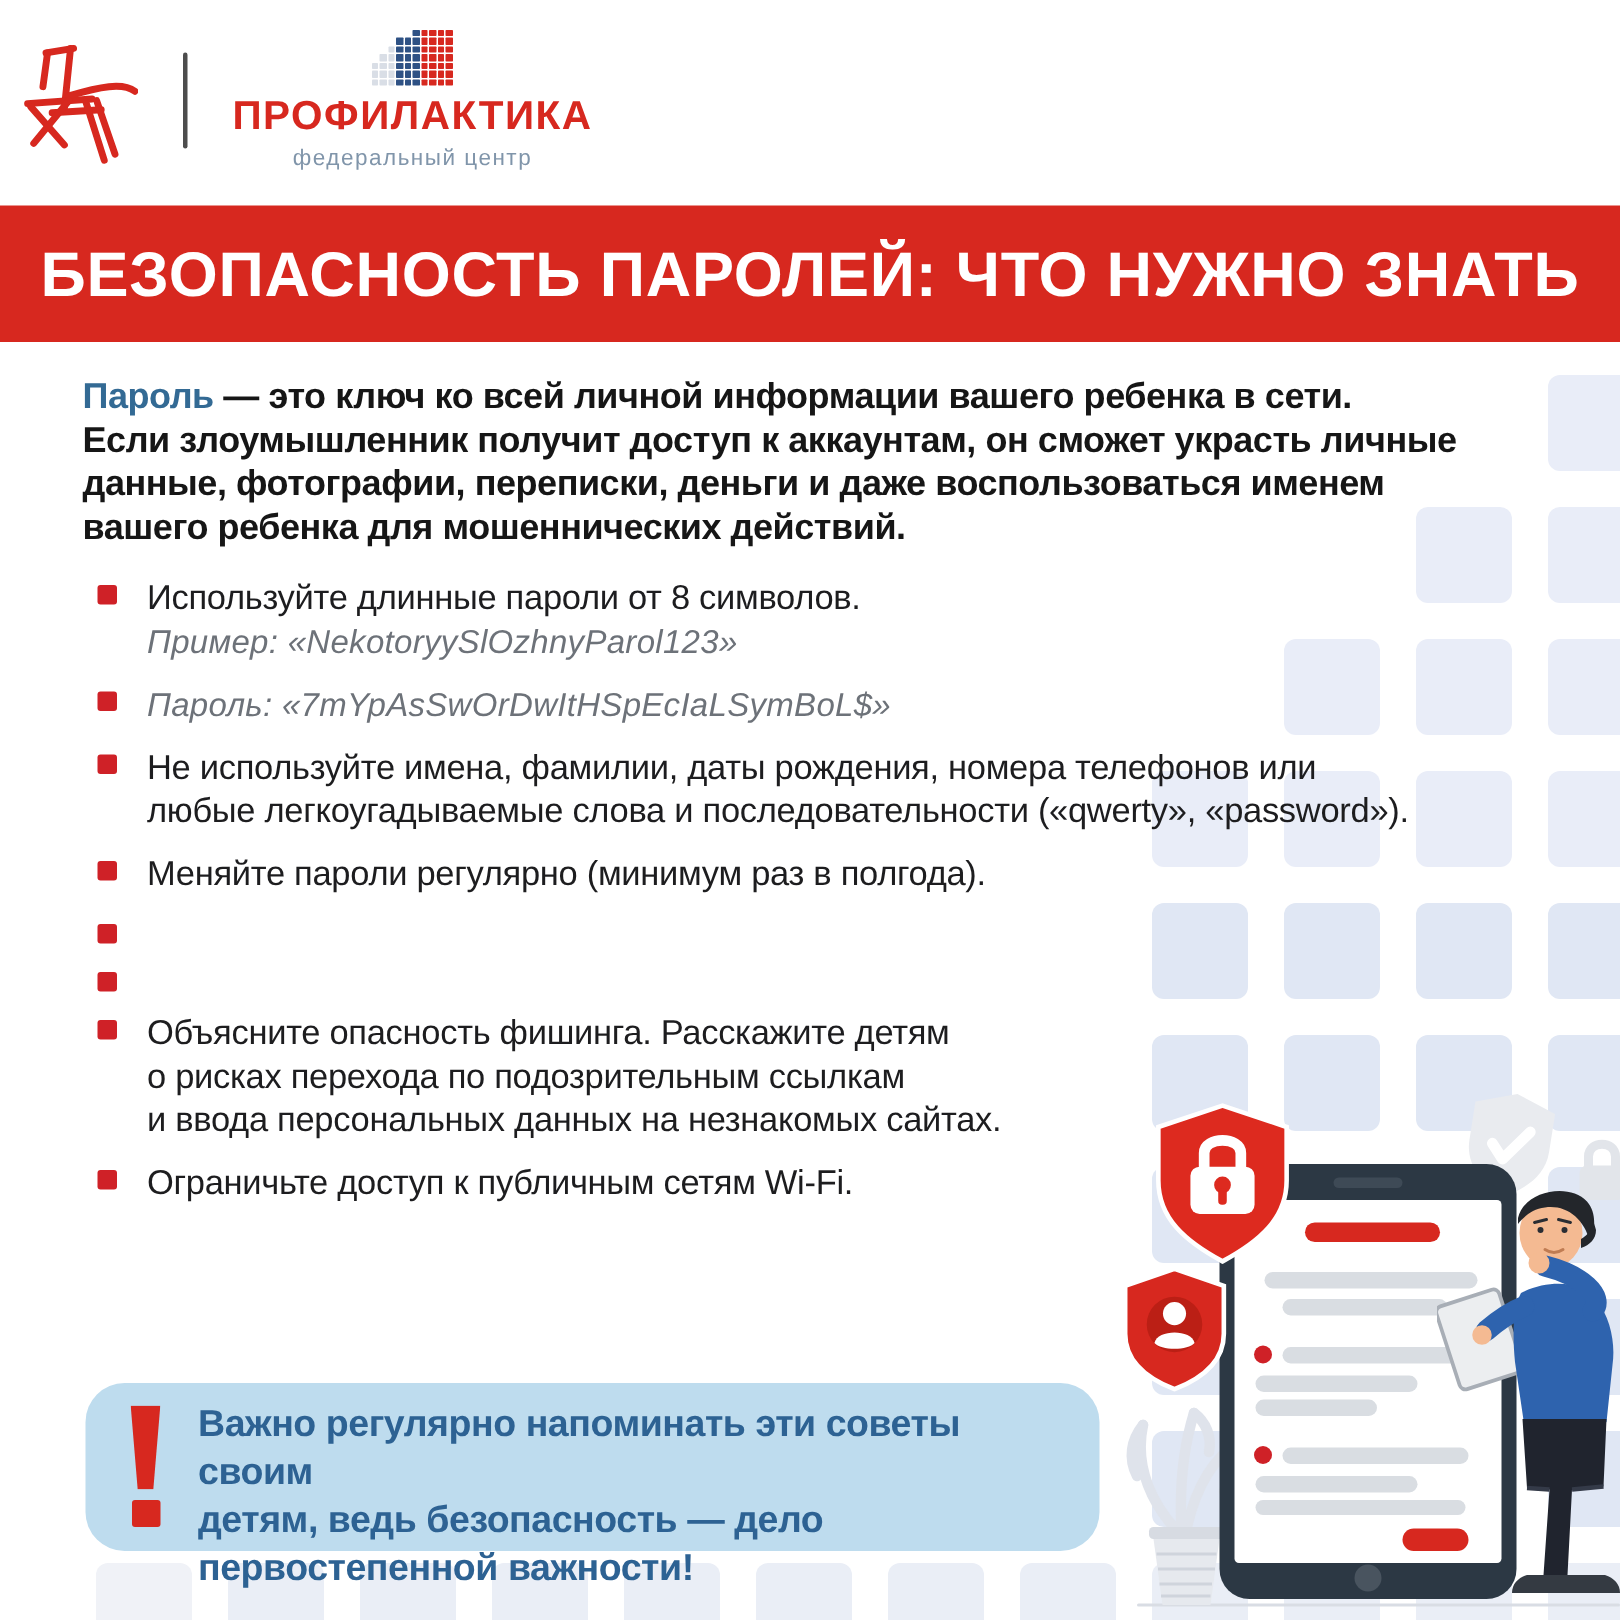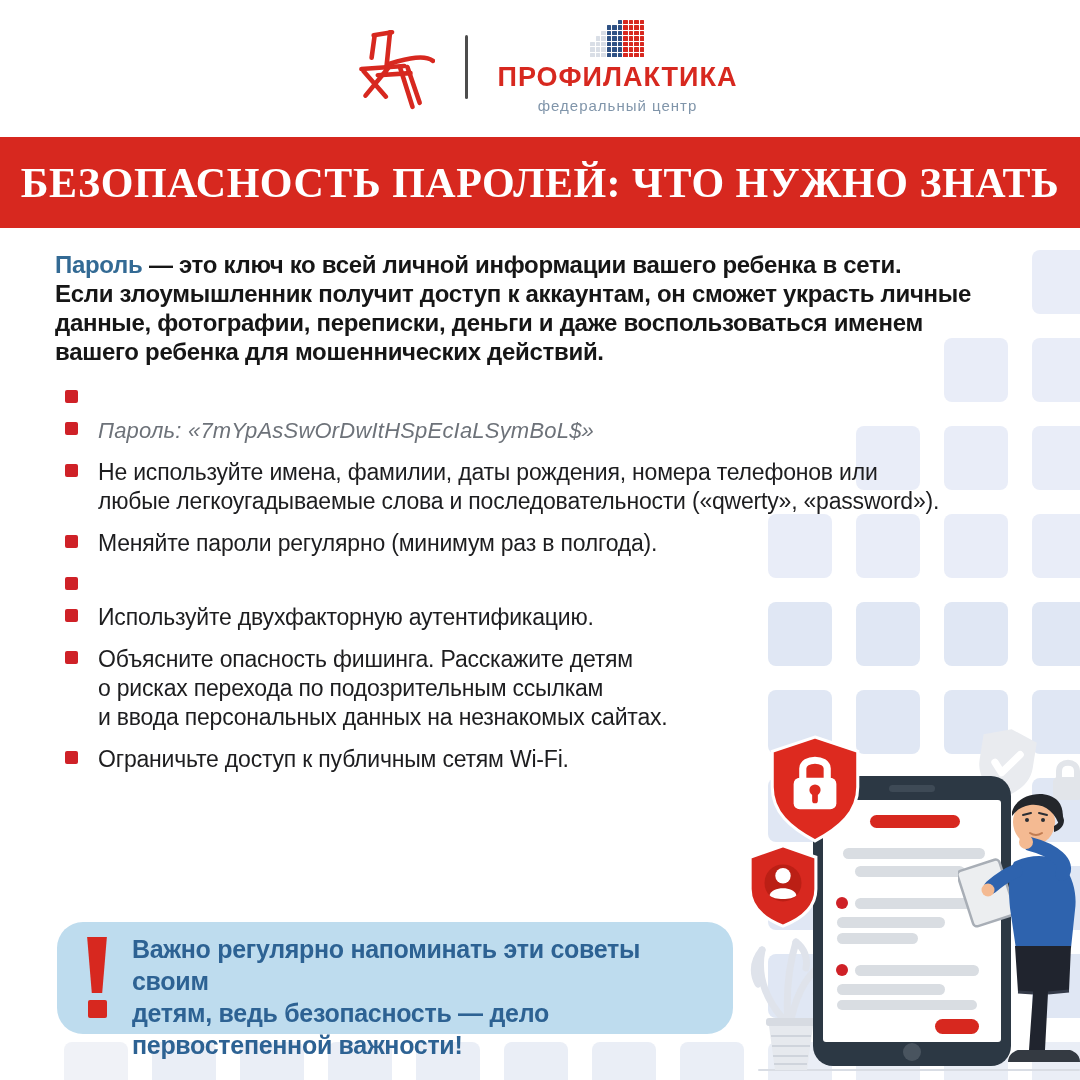--- a/index.html
+++ b/index.html
@@ -6,31 +6,31 @@
   body{
     width:1080px;height:1080px;position:relative;overflow:hidden;
     background:#ffffff;
     font-family:"Liberation Sans", sans-serif;
     -webkit-font-smoothing:antialiased;
   }
   .abs{position:absolute;}
   
   .bg-sq{position:absolute;width:64px;height:64px;border-radius:8px;z-index:0;}
   
-  .header{top:12px;left:0;width:1080px;height:110px;display:flex;align-items:center;justify-content:center;gap:30px;z-index:2;}
+  .header{top:12px;left:0;width:1080px;height:110px;display:flex;align-items:center;gap:30px;z-index:2;}
   .divider{width:3px;height:64px;background:#4d4d4d;border-radius:2px;}
   .brand{display:flex;flex-direction:column;align-items:center;gap:5px;}
   .flag{display:grid;grid-template-columns:repeat(10,4.5px);grid-auto-rows:4.5px;gap:1px;}
   .flag i{display:block;border-radius:0.5px;}
   .brand-title{font-size:27px;font-weight:bold;color:#d7281f;letter-spacing:1px;}
   .brand-sub{font-size:15px;color:#8095aa;letter-spacing:1px;margin-top:-1px;}
   
   .banner{top:137px;left:0;width:1080px;height:91px;background:#d7281f;z-index:2;
     display:flex;align-items:center;justify-content:center;}
-  .banner-title{color:#ffffff;font-size:42px;font-weight:bold;letter-spacing:0.5px;white-space:nowrap;font-family:Liberation Serif, serif;}
+  .banner-title{color:#ffffff;font-size:42px;font-weight:bold;letter-spacing:0.5px;white-space:nowrap;}
   
   .intro{top:250px;left:55px;width:1000px;z-index:2;
     font-size:24px;font-weight:bold;line-height:29px;color:#161616;letter-spacing:-0.3px;white-space:pre-line;}
   .intro .hl{color:#336a94;}
   
   .tips{top:384px;left:65px;width:950px;z-index:2;}
   .tip{display:flex;align-items:flex-start;margin-bottom:13px;}
   .tip-marker{flex:0 0 13px;width:13px;height:13px;background:#cf2127;border-radius:2px;margin-top:6px;}
   .tip-body{margin-left:20px;}
   .tip-text{font-size:23px;line-height:29px;color:#1d1d1f;white-space:pre-line;letter-spacing:-0.2px;}
@@ -200,20 +200,24 @@
 </div>
 
 <div class="abs intro"><span class="hl">Пароль</span><span> — это ключ ко всей личной информации вашего ребенка в сети.
 Если злоумышленник получит доступ к аккаунтам, он сможет украсть личные
 данные, фотографии, переписки, деньги и даже воспользоваться именем
 вашего ребенка для мошеннических действий.</span></div>
 
 <div class="abs tips" id="tips">
   <div class="tip">
     <span class="tip-marker"></span>
+    <div class="tip-body">
+      <div class="tip-text">Используйте длинные пароли от 8 символов.</div>
+      <div class="tip-example">Пример: «NekotoryySlOzhnyParol123»</div>
+    </div>
   </div>
 
   <div class="tip">
     <span class="tip-marker"></span>
     <div class="tip-body">
       <div class="tip-example">Пароль: «7mYpAsSwOrDwItHSpEcIaLSymBoL$»</div>
     </div>
   </div>
 
   <div class="tip">
@@ -232,24 +236,20 @@
 
     </div>
   </div>
 
   <div class="tip">
     <span class="tip-marker"></span>
   </div>
 
   <div class="tip">
     <span class="tip-marker"></span>
-    <div class="tip-body">
-      <div class="tip-text">Используйте двухфакторную аутентификацию.</div>
-
-    </div>
   </div>
 
   <div class="tip">
     <span class="tip-marker"></span>
     <div class="tip-body">
       <div class="tip-text">Объясните опасность фишинга. Расскажите детям
 о рисках перехода по подозрительным ссылкам
 и ввода персональных данных на незнакомых сайтах.</div>
 
     </div>

